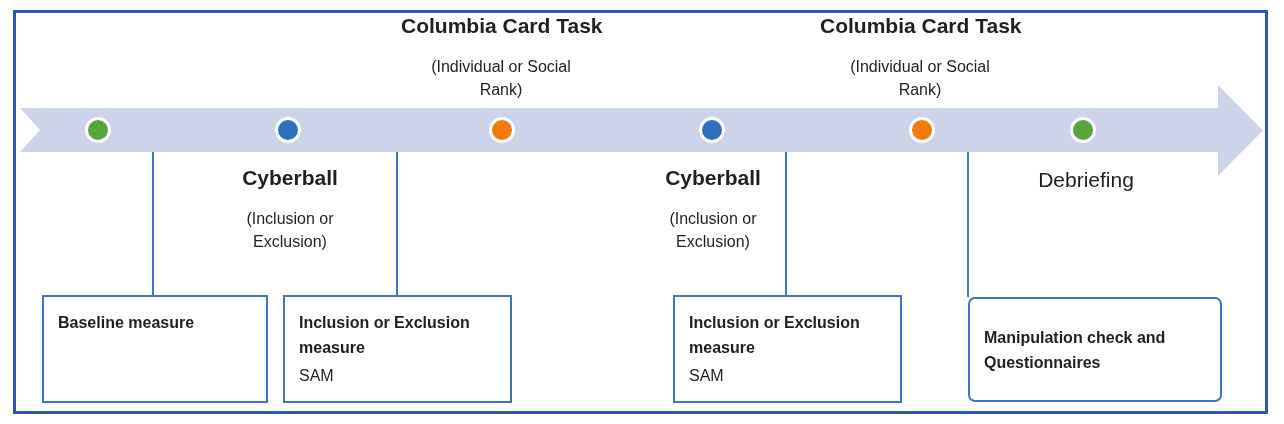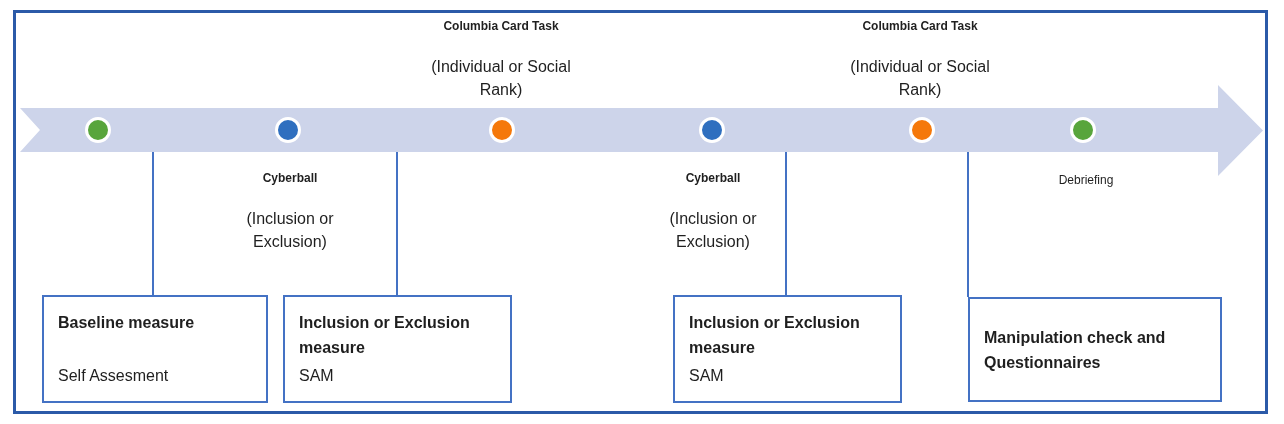--- a/index.html
+++ b/index.html
@@ -11,30 +11,30 @@
     position:absolute;left:13px;top:10px;width:1249px;height:398px;
     border:3px solid #2b5aa8;background:transparent;
   }
   .arrow-svg{position:absolute;left:0;top:0;width:1284px;height:424px;}
   .dot{
     position:absolute;width:20px;height:20px;border-radius:50%;
     border:3px solid #ffffff;top:117px;
   }
   .connector{position:absolute;width:2px;background:#4472c4;}
   .evlabel{position:absolute;text-align:center;font-size:16px;line-height:23px;}
-  .evlabel .title{font-size:12px;line-height:24px;white-space:nowrap;}
+  .evlabel .title{font-size:21px;line-height:24px;white-space:nowrap;}
   .evlabel .title.bold{font-weight:bold;}
   .evlabel .sub{margin-top:17px;}
   .mbox{
     position:absolute;background:#ffffff;border:2px solid #4472c4;
     box-sizing:border-box;padding:13px 14px;font-size:16px;line-height:25px;
     display:flex;flex-direction:column;justify-content:space-between;
   }
   .mbox .btitle{font-weight:bold;}
-  .mbox.center{justify-content:center;}
+  .mbox.center{justify-content:center;border-radius:7px;}
 </style>
 </head>
 <body>
 
 <div class="canvas">
 
   <div class="frame"></div>
 
   <svg class="arrow-svg" viewBox="0 0 1284 424" xmlns="http://www.w3.org/2000/svg">
     <polygon points="20,108 1218,108 1218,85 1263,130.5 1218,176 1218,152 20,152 40,130" fill="#cdd4ea"></polygon>
@@ -72,21 +72,20 @@
     <div class="title bold">Cyberball</div>
     <div class="sub" style="width:120px;margin-left:auto;margin-right:auto;">(Inclusion or Exclusion)</div>
   </div>
 
   <div class="evlabel" style="left:1086px;top:168px;transform:translateX(-50%);width:160px;">
     <div class="title">Debriefing</div>
   </div>
 
   <div class="mbox" style="left:42px;top:295px;width:226px;height:108px;">
     <div class="btitle">Baseline measure</div>
-    <div>Self Assesment</div>
   </div>
 
   <div class="mbox" style="left:283px;top:295px;width:229px;height:108px;">
     <div class="btitle">Inclusion or Exclusion measure</div>
     <div>SAM</div>
   </div>
 
   <div class="mbox" style="left:673px;top:295px;width:229px;height:108px;">
     <div class="btitle">Inclusion or Exclusion measure</div>
     <div>SAM</div>

